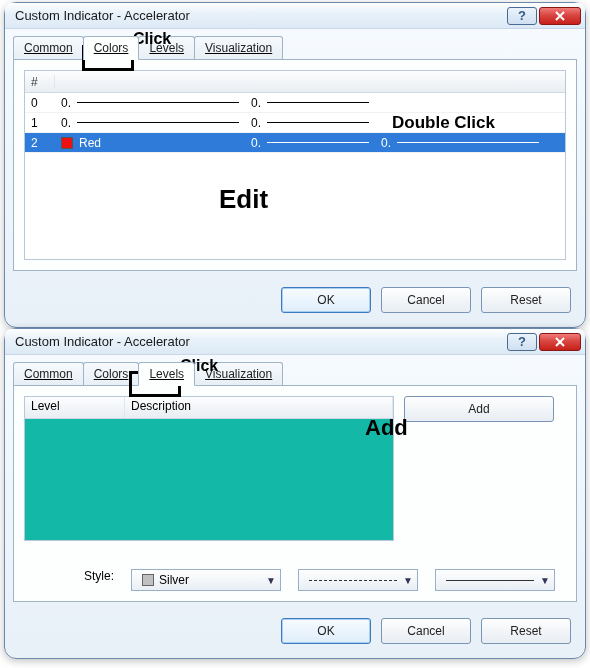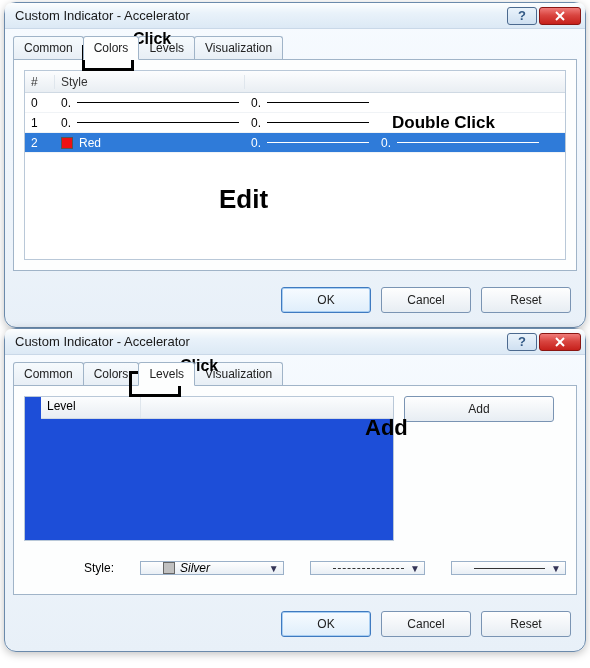--- a/index.html
+++ b/index.html
@@ -44,20 +44,21 @@
       background: linear-gradient(to bottom, #f07b79 0%, #d94540 45%, #c6201b 100%);
       border-color: #8a1612;
       color: #fff;
     }
     .tb-close svg { stroke: #fff; stroke-width: 2; }
 
     .tabstrip {
       display: flex;
       margin: 6px 8px 0 8px;
       position: relative;
+      text-decoration: underline;
     }
     .tab {
       padding: 4px 10px;
       border: 1px solid #a0b4c8;
       border-bottom: none;
       margin-right: -1px;
       background: linear-gradient(to bottom,#f6fafd,#e7eef5);
       border-radius: 3px 3px 0 0;
       color: #222;
       position: relative;
@@ -135,39 +136,39 @@
       position:absolute; font-weight:bold; color:#000; pointer-events:none;
       font-family: Arial, sans-serif;
     }
     .boxmark {
       position:absolute; border:3px solid #000; pointer-events:none;
     }
 
     
     .levels-body { display:flex; gap:10px; }
     .levels-grid {
-      border:1px solid #b9c8d8; background:#1d4ed8;
-      width:370px; height:145px;padding-left:16px;
+      border:1px solid #b9c8d8; background:#14b8a6;
+      width:370px; height:145px;
     }
     .lhead {
       display:grid; grid-template-columns:100px 1fr;
       height:22px;
       background: linear-gradient(to bottom,#fcfdfe,#e9eef3);
       border-bottom:1px solid #cfd9e3;
     }
     .lhead > div { padding:2px 6px; border-right:1px solid #dfe6ed; }
     .side-btns { display:flex; flex-direction:column; gap:8px; width:150px; }
     .style-row {
-      display:flex; align-items:flex-start; gap:26px; margin-top:20px;
+      display:flex; align-items:flex-start; gap:17px; margin-top:28px;
       padding-left:60px;
     }
     .combo {
-      height:14px; border:1px solid #9ab0c8; background:linear-gradient(to bottom,#fefefe,#e9eff5);
+      height:22px; border:1px solid #9ab0c8; background:linear-gradient(to bottom,#fefefe,#e9eff5);
       display:flex; align-items:center; justify-content:space-between;
-      padding:0 4px 0 22px; font-size:12px; cursor:pointer;font-style:italic;
+      padding:0 4px 0 10px; font-size:12px; cursor:pointer;
     }
     .combo .arrow { font-size:10px; color:#335; }
     .combo .sw { width:12px;height:12px;border:1px solid #666;background:#c0c0c0;display:inline-block;margin-right:5px;}
     .combo.dash .preview { flex:1;height:0;border-top:1px dashed #333; margin-right:6px;}
     .combo.solid .preview { flex:1;height:0;border-top:1px solid #333; margin-right:6px;}
 
     #d1 { left:4px; top:2px; width:582px; }
     #d2 { left:4px; top:328px; width:582px; }
   </style>
 </head>
@@ -191,21 +192,20 @@
     <div class="tab">Common</div>
     <div class="tab active">Colors</div>
     <div class="tab">Levels</div>
     <div class="tab">Visualization</div>
   </div>
 
   <div class="tabpanel">
     <div class="grid">
       <div class="ghead">
         <div>#</div>
-        <div>Style</div>
       </div>
 
       <div class="grow">
         <div>0</div>
         <div class="widthcell">
             <span>0.</span>
             <span class="linegfx"></span>
           </div>
         <div class="stylecell">
             <span>0.</span>
@@ -274,20 +274,21 @@
     <div class="tab">Colors</div>
     <div class="tab active">Levels</div>
     <div class="tab">Visualization</div>
   </div>
 
   <div class="tabpanel" style="min-height:210px;">
     <div class="levels-body">
       <div class="levels-grid">
         <div class="lhead">
           <div>Level</div>
+          <div>Description</div>
         </div>
       </div>
       <div class="side-btns">
         <button class="btn" style="width:100%">Add</button>
       </div>
     </div>
 
     <div class="style-row">
       <span>Style:</span>
       <div class="combo" style="width:150px">

